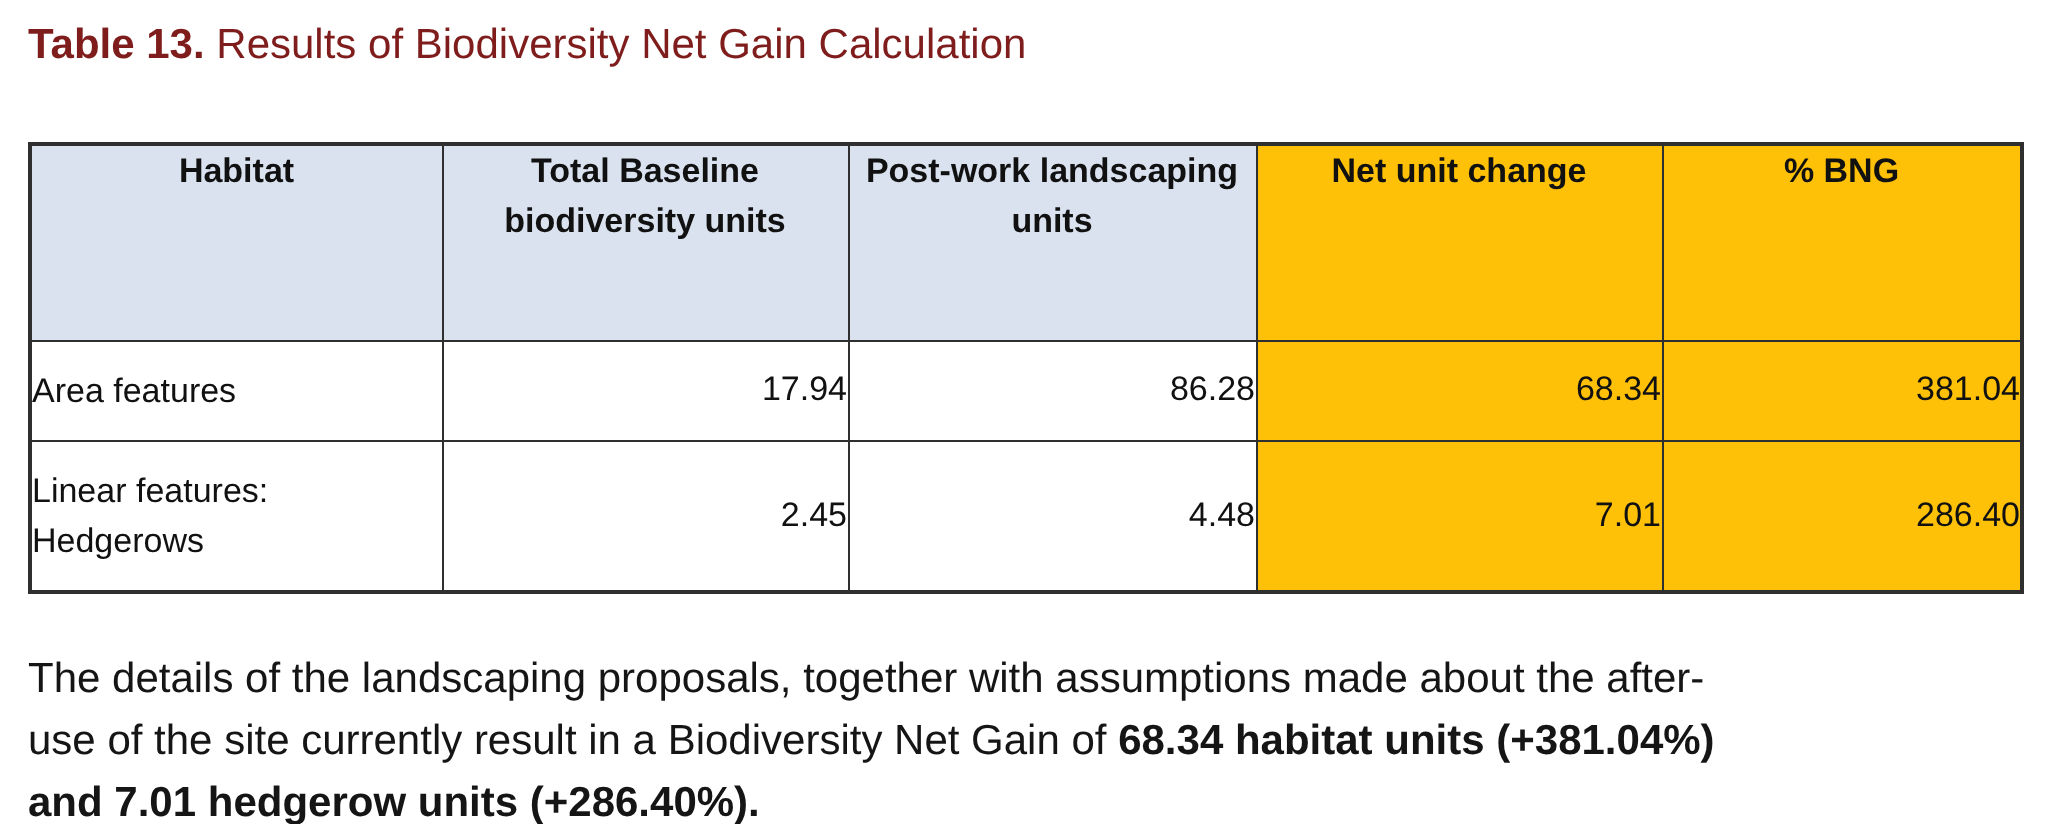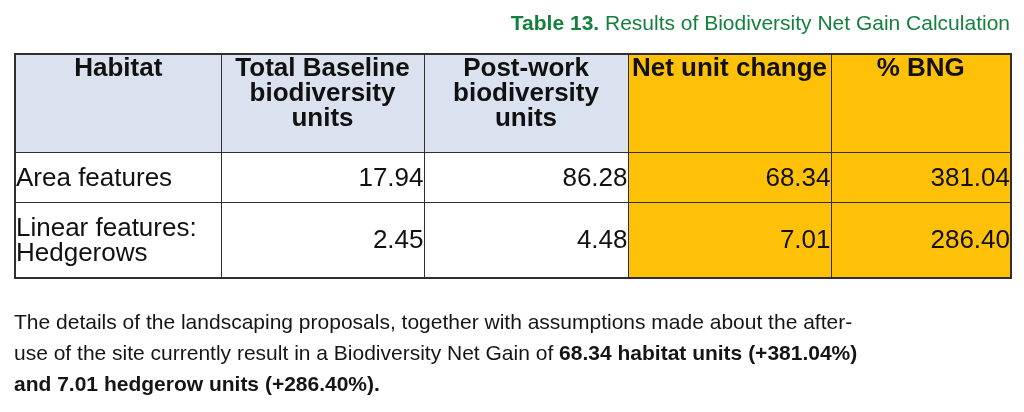--- a/index.html
+++ b/index.html
@@ -16,36 +16,35 @@
     height: 412px;
     font-family: "Liberation Sans", sans-serif;
     color: #111111;
     overflow: hidden;
   }
   .page {
     padding: 10px 14px 0 14px;
     width: 1024px;
   }
   .caption {
-    margin: 0 0 17px 0;
+    margin: 0 0 35px 0;
     font-size: 21px;
     line-height: 26px;
-    color: #15803d;
-    text-align: right;
+    color: #7f1d1d;
   }
   .caption .cap-label { font-weight: bold; }
   table.bng {
     border-collapse: collapse;
     table-layout: fixed;
     width: 996px;
     border: 2px solid var(--border_dark, #2F2F2F);
   }
   table.bng th, table.bng td {
     border: 1.5px solid var(--border_dark, #2F2F2F);
-    font-size: 26px;
+    font-size: 17px;
     padding: 0;
   }
   tr.header-row { height: 98px; }
   tr.data-row-1 { height: 50px; }
   tr.data-row-2 { height: 76px; padding-left: 16px; }
   th.hdr {
     vertical-align: top;
     text-align: center;
     font-weight: bold;
     padding-top: 9px;
@@ -86,21 +85,21 @@
       <col style="width:206px">
       <col style="width:203px">
       <col style="width:204px">
       <col style="width:203px">
       <col style="width:180px">
     </colgroup>
     <thead>
       <tr class="header-row">
         <th class="hdr blue">Habitat</th>
         <th class="hdr blue">Total Baseline biodiversity units</th>
-        <th class="hdr blue">Post-work biodiversity units</th>
+        <th class="hdr blue">Post-work landscaping units</th>
         <th class="hdr orange">Net unit change</th>
         <th class="hdr orange">% BNG</th>
       </tr>
     </thead>
     <tbody>
       <tr class="data-row-1">
         <td class="label-cell">Area features</td>
         <td class="num-cell">17.94</td>
         <td class="num-cell">86.28</td>
         <td class="num-cell orange">68.34</td>

